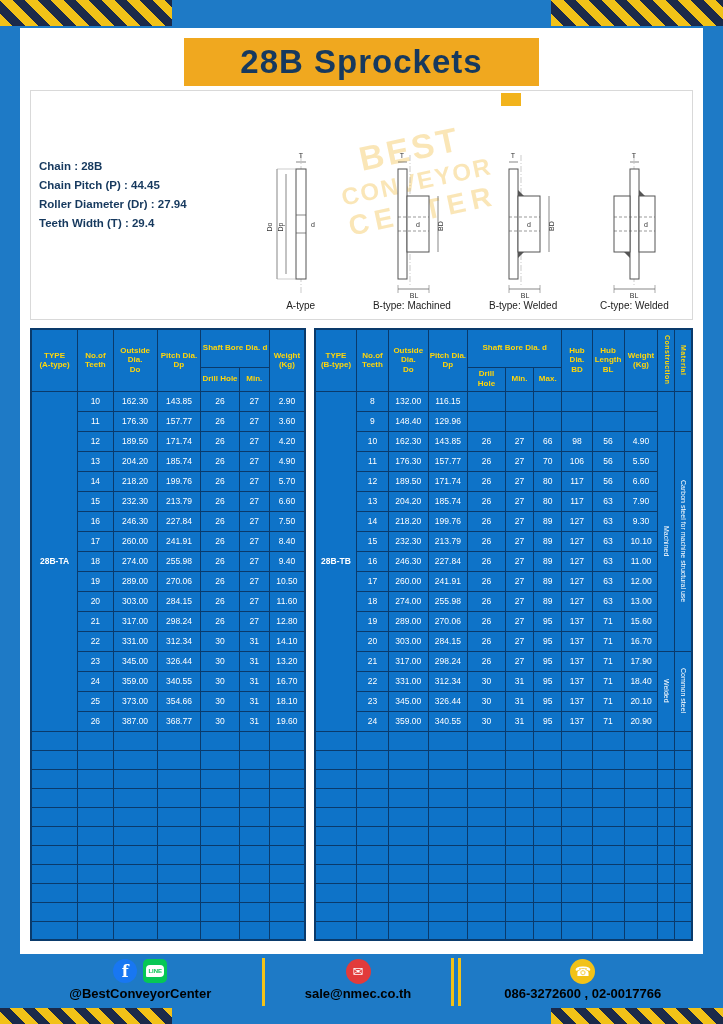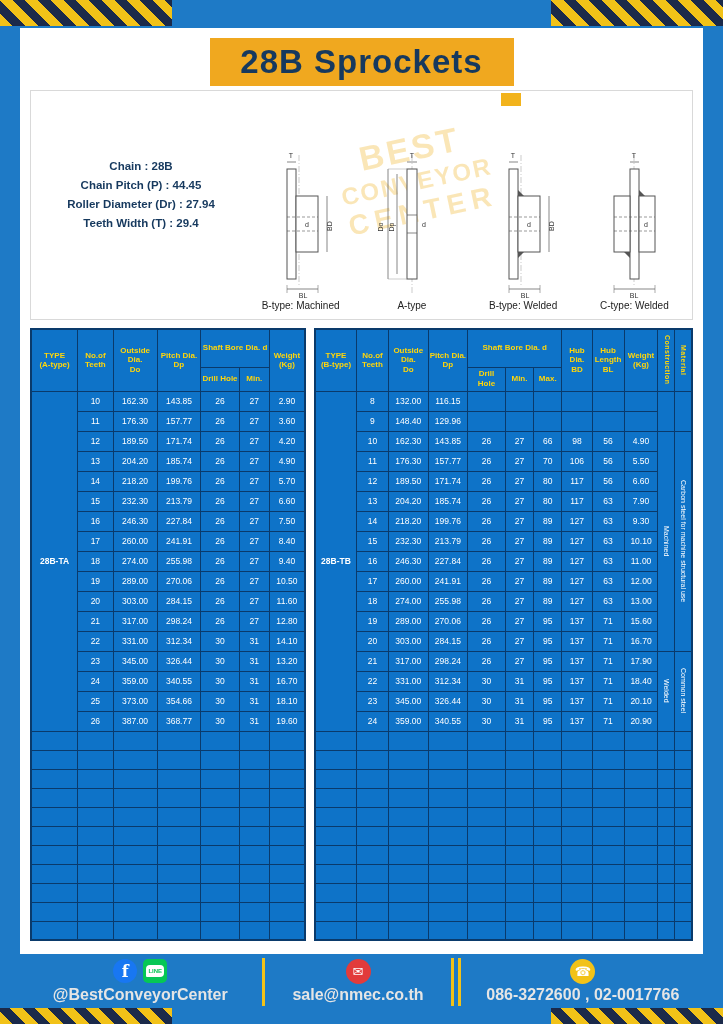--- a/index.html
+++ b/index.html
@@ -10,26 +10,26 @@
 
   
   .hazard { position:absolute; background:repeating-linear-gradient(45deg,#f2c218 0,#f2c218 9px,#1b2a4a 9px,#1b2a4a 18px); }
   .hz-tl { top:0; left:0; width:172px; height:26px; }
   .hz-tr { top:0; right:0; width:172px; height:26px; }
   .hz-bl { bottom:0; left:0; width:172px; height:16px; }
   .hz-br { bottom:0; right:0; width:172px; height:16px; }
 
   .card { position:absolute; left:20px; top:28px; width:683px; height:926px; background:#ffffff; padding:6px 10px; }
 
-  .banner { width:304px; height:48px; background:#f0a81f; margin:4px auto 4px auto; display:flex; align-items:center; justify-content:center; }
+  .banner { width:355px; height:48px; background:#f0a81f; margin:4px auto 4px auto; display:flex; align-items:center; justify-content:center; }
   .banner h1 { color:#16395e; font-size:33px; font-weight:bold; letter-spacing:1px; }
 
   .diagram-box { position:relative; height:230px; border:1px solid #d9d9d9; margin-top:4px; display:flex; background:#fff; }
   .accent-square { position:absolute; left:470px; top:2px; width:20px; height:13px; background:#f2b31c; }
-  .specs { width:212px; padding:66px 0 0 8px;text-align:center; }
+  .specs { width:212px; padding:66px 0 0 8px; }
   .spec-line { color:#16395e; font-weight:bold; font-size:11.5px; line-height:19px; white-space:nowrap; }
   .diagrams { flex:1; display:flex; align-items:flex-end; justify-content:space-around; padding:6px 2px 8px 2px; position:relative; z-index:2; }
   .diag { display:flex; flex-direction:column; align-items:center; }
   .diag-caption { font-size:10px; color:#222; margin-top:1px; }
 
   .watermark { position:absolute; left:255px; top:38px; width:260px; text-align:center; transform:rotate(-12deg); color:#f0b429; opacity:0.33; font-weight:bold; z-index:1; pointer-events:none; }
   .wm1 { font-size:34px; letter-spacing:3px; }
   .wm2 { font-size:24px; letter-spacing:2px; }
   .wm3 { font-size:28px; letter-spacing:6px; }
 
@@ -45,21 +45,21 @@
   .type-cell { font-weight:bold; font-size:8.5px; }
   .vhead { writing-mode:vertical-rl; font-size:7px; padding:2px 1px; letter-spacing:0.5px; }
   .vcell { writing-mode:vertical-rl; font-size:7px; line-height:1.05; padding:2px 0; }
   .empty-row td { height:19px; }
 
   .footer { position:absolute; left:20px; top:957px; width:683px; height:50px; display:flex; align-items:stretch; }
   .f-sec { display:flex; flex-direction:column; align-items:center; justify-content:flex-start; gap:2px; padding-top:1px; }
   .s1 { flex:170; } .s2 { flex:128; } .s3 { flex:215; } .s4 { flex:170; }
   .f-div { width:3px; background:#f2c218; margin:1px 2px; }
   .f-icons { display:flex; gap:6px; align-items:center; height:26px; }
-  .f-text { color:#e5e5e5; font-weight:bold; font-size:16px; white-space:nowrap; }
+  .f-text { color:#000000; font-weight:bold; font-size:13px; white-space:nowrap; }
   .fb { width:24px; height:24px; border-radius:50%; background:#1877f2; color:#fff; font-weight:bold; font-size:16px; display:flex; align-items:center; justify-content:center; font-family:"DejaVu Serif", serif; }
   .line { width:24px; height:24px; border-radius:5px; background:#06c755; display:flex; align-items:center; justify-content:center; }
   .lb { background:#fff; color:#06c755; font-size:6px; font-weight:bold; border-radius:4px 4px 4px 1px; padding:3px 2px; line-height:1; }
   .mail { width:25px; height:25px; border-radius:50%; background:#e23b3b; color:#fff; font-size:13px; display:flex; align-items:center; justify-content:center; font-family:"DejaVu Sans", sans-serif; }
   .globe { width:25px; height:25px; display:flex; align-items:center; justify-content:center; }
   .phone { width:25px; height:25px; border-radius:50%; background:#f2c218; color:#fff; font-size:13px; display:flex; align-items:center; justify-content:center; font-family:"DejaVu Sans", sans-serif; }
 
   svg text { font-family:"Liberation Sans", sans-serif; }
 </style>
 </head>
@@ -88,58 +88,58 @@
       </div>
 
       <div class="specs">
         <div class="spec-line">Chain  : 28B</div>
         <div class="spec-line">Chain Pitch (P)  : 44.45</div>
         <div class="spec-line">Roller Diameter (Dr)  : 27.94</div>
         <div class="spec-line">Teeth Width (T)  : 29.4</div>
       </div>
 
       <div class="diagrams">
+
+        <div class="diag">
+          <svg width="96" height="150" viewBox="0 0 96 150">
+            <line x1="48" y1="6" x2="48" y2="144" stroke="#aaa" stroke-width="0.6" stroke-dasharray="6 2 1 2"></line>
+            <rect x="43" y="20" width="10" height="110" fill="#fff" stroke="#555"></rect>
+            <line x1="43" y1="66" x2="53" y2="66" stroke="#555" stroke-width="0.7"></line>
+            <line x1="43" y1="84" x2="53" y2="84" stroke="#555" stroke-width="0.7"></line>
+            <line x1="43" y1="13" x2="53" y2="13" stroke="#555" stroke-width="0.7"></line>
+            <text x="48" y="9" text-anchor="middle" font-size="7" fill="#333">T</text>
+            <line x1="24" y1="20" x2="24" y2="130" stroke="#555" stroke-width="0.7"></line>
+            <line x1="24" y1="20" x2="43" y2="20" stroke="#999" stroke-width="0.5"></line>
+            <line x1="24" y1="130" x2="43" y2="130" stroke="#999" stroke-width="0.5"></line>
+            <text x="19" y="78" font-size="7" fill="#333" text-anchor="middle" transform="rotate(-90 19 78)">Do</text>
+            <line x1="33" y1="25" x2="33" y2="125" stroke="#555" stroke-width="0.7"></line>
+            <text x="30" y="78" font-size="7" fill="#333" text-anchor="middle" transform="rotate(-90 30 78)">Dp</text>
+            <text x="58" y="78" font-size="7" fill="#333">d</text>
+          </svg>
+          <div class="diag-caption">A-type</div>
+        </div>
 
         <div class="diag">
           <svg width="96" height="150" viewBox="0 0 96 150">
             <line x1="46" y1="6" x2="46" y2="136" stroke="#aaa" stroke-width="0.6" stroke-dasharray="6 2 1 2"></line>
             <rect x="34" y="20" width="9" height="110" fill="#fff" stroke="#555"></rect>
             <rect x="43" y="47" width="22" height="56" fill="#fff" stroke="#555"></rect>
             <line x1="34" y1="68" x2="65" y2="68" stroke="#555" stroke-width="0.6" stroke-dasharray="3 2"></line>
             <line x1="34" y1="82" x2="65" y2="82" stroke="#555" stroke-width="0.6" stroke-dasharray="3 2"></line>
             <line x1="34" y1="13" x2="43" y2="13" stroke="#555" stroke-width="0.7"></line>
             <text x="38" y="9" text-anchor="middle" font-size="7" fill="#333">T</text>
             <text x="52" y="78" font-size="7" fill="#333">d</text>
             <line x1="74" y1="47" x2="74" y2="103" stroke="#555" stroke-width="0.7"></line>
             <text x="79" y="77" font-size="7" fill="#333" text-anchor="middle" transform="rotate(-90 79 77)">BD</text>
             <line x1="34" y1="140" x2="65" y2="140" stroke="#555" stroke-width="0.7"></line>
             <line x1="34" y1="136" x2="34" y2="144" stroke="#555" stroke-width="0.5"></line>
             <line x1="65" y1="136" x2="65" y2="144" stroke="#555" stroke-width="0.5"></line>
             <text x="50" y="149" text-anchor="middle" font-size="7" fill="#333">BL</text>
           </svg>
           <div class="diag-caption">B-type: Machined</div>
-        </div>
-
-        <div class="diag">
-          <svg width="96" height="150" viewBox="0 0 96 150">
-            <line x1="48" y1="6" x2="48" y2="144" stroke="#aaa" stroke-width="0.6" stroke-dasharray="6 2 1 2"></line>
-            <rect x="43" y="20" width="10" height="110" fill="#fff" stroke="#555"></rect>
-            <line x1="43" y1="66" x2="53" y2="66" stroke="#555" stroke-width="0.7"></line>
-            <line x1="43" y1="84" x2="53" y2="84" stroke="#555" stroke-width="0.7"></line>
-            <line x1="43" y1="13" x2="53" y2="13" stroke="#555" stroke-width="0.7"></line>
-            <text x="48" y="9" text-anchor="middle" font-size="7" fill="#333">T</text>
-            <line x1="24" y1="20" x2="24" y2="130" stroke="#555" stroke-width="0.7"></line>
-            <line x1="24" y1="20" x2="43" y2="20" stroke="#999" stroke-width="0.5"></line>
-            <line x1="24" y1="130" x2="43" y2="130" stroke="#999" stroke-width="0.5"></line>
-            <text x="19" y="78" font-size="7" fill="#333" text-anchor="middle" transform="rotate(-90 19 78)">Do</text>
-            <line x1="33" y1="25" x2="33" y2="125" stroke="#555" stroke-width="0.7"></line>
-            <text x="30" y="78" font-size="7" fill="#333" text-anchor="middle" transform="rotate(-90 30 78)">Dp</text>
-            <text x="58" y="78" font-size="7" fill="#333">d</text>
-          </svg>
-          <div class="diag-caption">A-type</div>
         </div>
 
         <div class="diag">
           <svg width="96" height="150" viewBox="0 0 96 150">
             <line x1="46" y1="6" x2="46" y2="136" stroke="#aaa" stroke-width="0.6" stroke-dasharray="6 2 1 2"></line>
             <rect x="34" y="20" width="9" height="110" fill="#fff" stroke="#555"></rect>
             <rect x="43" y="47" width="22" height="56" fill="#fff" stroke="#555"></rect>
             <polygon points="43,47 49,47 43,41" fill="#555"></polygon>
             <polygon points="43,103 49,103 43,109" fill="#555"></polygon>
             <line x1="34" y1="68" x2="65" y2="68" stroke="#555" stroke-width="0.6" stroke-dasharray="3 2"></line>

